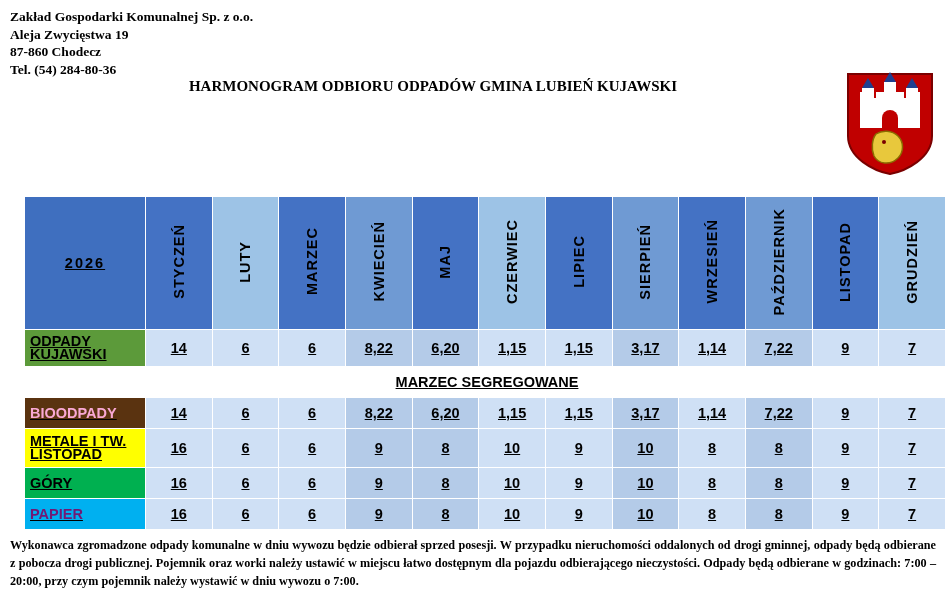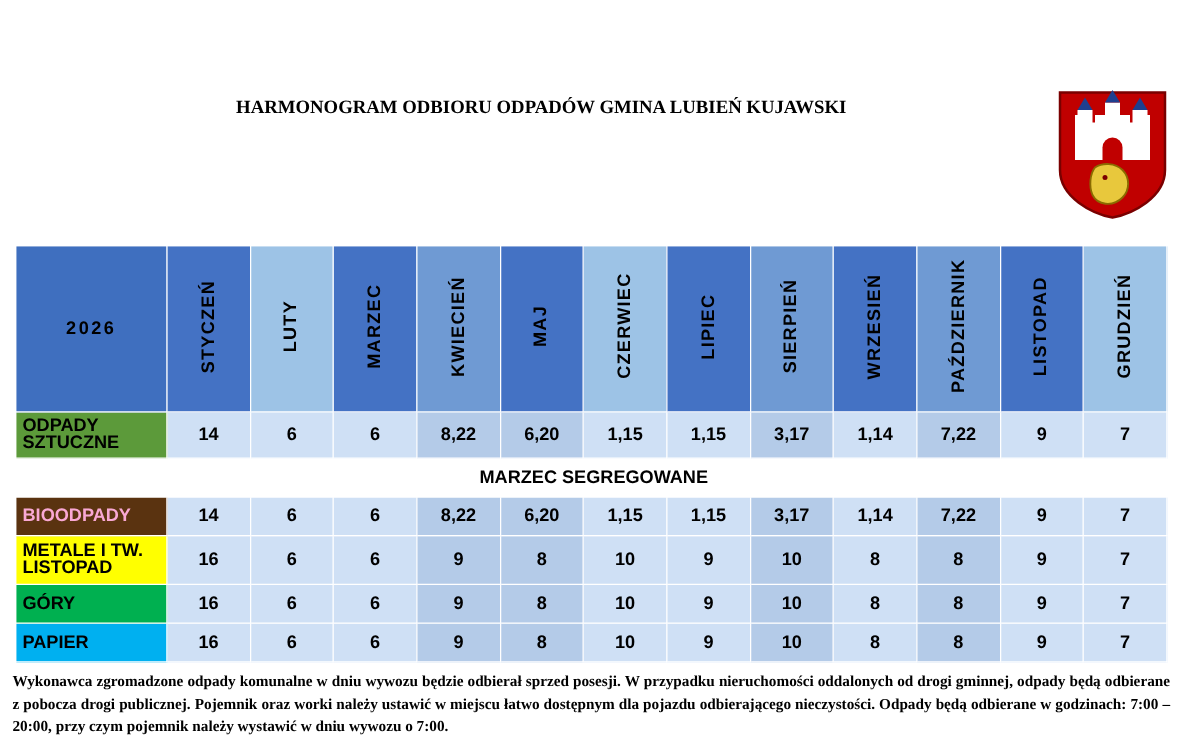--- a/index.html
+++ b/index.html
@@ -64,25 +64,26 @@
     position: absolute;
     right: 12px;
     top: 72px;
     width: 88px;
     height: 104px;
   }
 
   
   table.cal {
     position: absolute;
-    left: 12px;
+    left: 24px;
     top: 196px;
     width: 922px;
     border-collapse: collapse;
     table-layout: fixed;
+    text-decoration: underline;
   }
   table.cal td {
     border: 1px solid #ffffff;
     text-align: center;
     vertical-align: middle;
     font-family: "Liberation Sans", sans-serif;
     font-weight: bold;
     font-size: 14.5px;
     color: #000000;
     height: 28px;
@@ -135,20 +136,26 @@
     font-size: 12.2px;
     line-height: 18px;
     text-align: justify;
   }
 </style>
 </head>
 <body>
 
 <div class="page">
 
+  <div class="company-block">
+    <div>Zakład Gospodarki Komunalnej Sp. z o.o.</div>
+    <div>Aleja Zwycięstwa 19</div>
+    <div>87-860 Chodecz</div>
+    <div>Tel. (54) 284-80-36</div>
+  </div>
 
   <div class="title-main">HARMONOGRAM ODBIORU ODPADÓW GMINA LUBIEŃ KUJAWSKI</div>
 
   <div class="crest">
     <svg viewBox="0 0 88 104" width="88" height="104" aria-hidden="true">
       <path d="M2,2 H86 V64 C86,86 60,99 44,102 C28,99 2,86 2,64 Z" fill="#c00000" stroke="#7a0000" stroke-width="2"></path>
 
       <rect x="14" y="26" width="60" height="30" fill="#ffffff"></rect>
 
       <rect x="14" y="20" width="9" height="8" fill="#ffffff"></rect>
@@ -182,21 +189,21 @@
         <td class="colhead" style="background:#9dc3e6;"><span class="vert">CZERWIEC</span></td>
         <td class="colhead" style="background:#4472c4;"><span class="vert">LIPIEC</span></td>
         <td class="colhead" style="background:#6f9ad3;"><span class="vert">SIERPIEŃ</span></td>
         <td class="colhead" style="background:#4472c4;"><span class="vert">WRZESIEŃ</span></td>
         <td class="colhead" style="background:#6f9ad3;"><span class="vert">PAŹDZIERNIK</span></td>
         <td class="colhead" style="background:#4472c4;"><span class="vert">LISTOPAD</span></td>
         <td class="colhead" style="background:#9dc3e6;"><span class="vert">GRUDZIEŃ</span></td>
       </tr>
 
       <tr>
-        <td class="label-cell" style="background:#5c9a3a;color:#000000;height:34px;">ODPADY SZTUCZNE</td>
+        <td class="label-cell" style="background:#5c9a3a;color:#000000;height:34px;">ODPADY KUJAWSKI</td>
         <td style="background:#cfe0f5;">14</td>
         <td style="background:#cfe0f5;">6</td>
         <td style="background:#cfe0f5;">6</td>
         <td style="background:#b4cbe8;">8,22</td>
         <td style="background:#b4cbe8;">6,20</td>
         <td style="background:#cfe0f5;">1,15</td>
         <td style="background:#cfe0f5;">1,15</td>
         <td style="background:#b4cbe8;">3,17</td>
         <td style="background:#cfe0f5;">1,14</td>
         <td style="background:#b4cbe8;">7,22</td>
@@ -250,21 +257,21 @@
         <td style="background:#cfe0f5;">10</td>
         <td style="background:#cfe0f5;">9</td>
         <td style="background:#b4cbe8;">10</td>
         <td style="background:#cfe0f5;">8</td>
         <td style="background:#b4cbe8;">8</td>
         <td style="background:#cfe0f5;">9</td>
         <td style="background:#cfe0f5;">7</td>
       </tr>
 
       <tr>
-        <td class="label-cell" style="background:#00b0f0;color:#000000;">PAPIER</td>
+        <td class="label-cell" style="background:#00b0f0;color:#701a75;">PAPIER</td>
         <td style="background:#cfe0f5;">16</td>
         <td style="background:#cfe0f5;">6</td>
         <td style="background:#cfe0f5;">6</td>
         <td style="background:#b4cbe8;">9</td>
         <td style="background:#b4cbe8;">8</td>
         <td style="background:#cfe0f5;">10</td>
         <td style="background:#cfe0f5;">9</td>
         <td style="background:#b4cbe8;">10</td>
         <td style="background:#cfe0f5;">8</td>
         <td style="background:#b4cbe8;">8</td>

